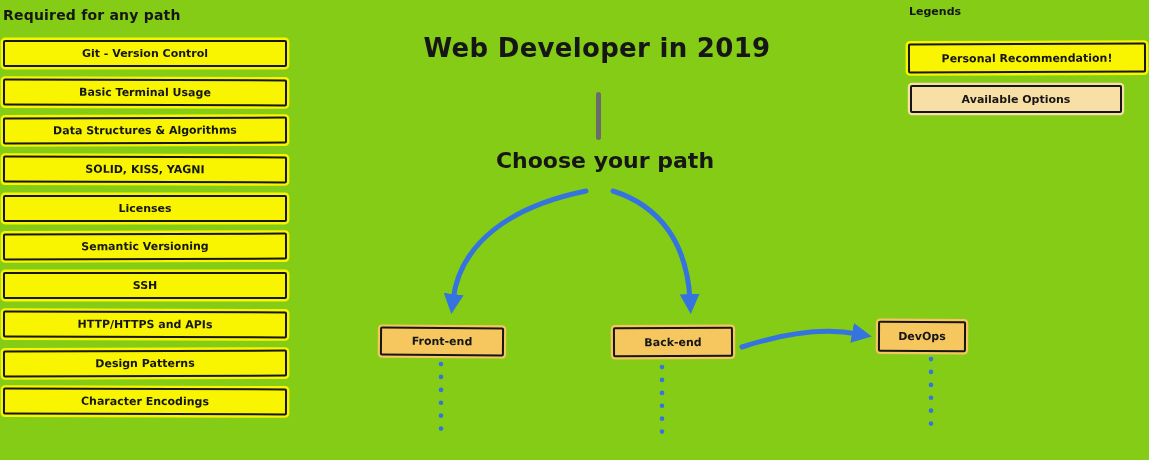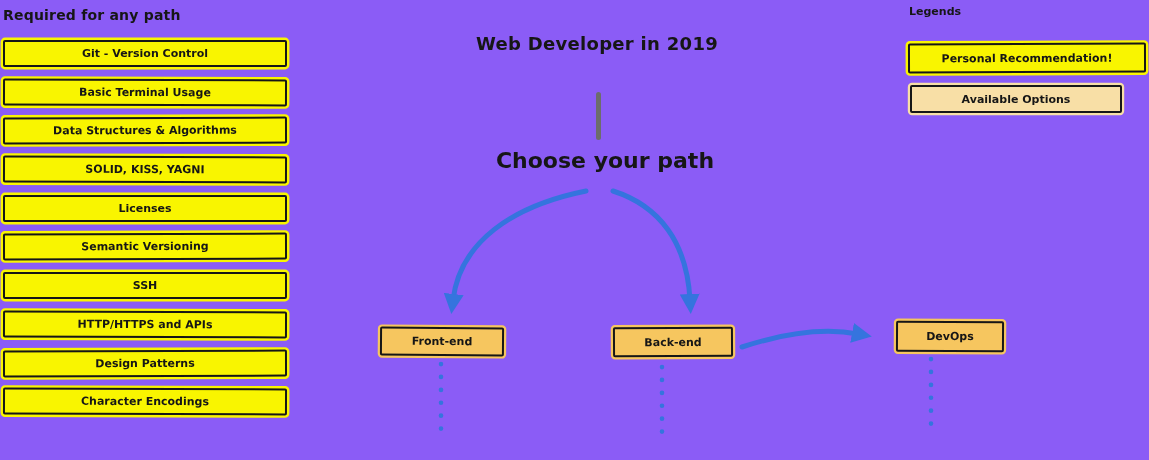--- a/index.html
+++ b/index.html
@@ -1,31 +1,31 @@
 <!DOCTYPE html>
 <html style="--yellow: #F9F500; --tan: #F6C65F; --light-tan: #F8DFA6; --blue: #3574DE; --ink: #161616; --gray-line: #6C6C6C;"><head>
 <meta charset="utf-8">
 <style>
   html,body{margin:0;padding:0;background:#ffffff;}
   .canvas{
     position:relative;
     width:1149px;height:460px;
-    background:#8b5cf6;
+    background:#84cc16;
     overflow:hidden;
     font-family:"DejaVu Sans","Liberation Sans",sans-serif;
     color:var(--ink);
   }
   
   .left-heading{
     position:absolute;left:3px;top:7px;
     font-size:14px;font-weight:bold;letter-spacing:.2px;
   }
   .title{
     position:absolute;left:407px;top:33px;width:380px;
-    text-align:center;font-size:18px;font-weight:bold;letter-spacing:.3px;
+    text-align:center;font-size:26px;font-weight:bold;letter-spacing:.3px;
   }
   .subtitle{
     position:absolute;left:495px;top:148px;width:220px;
     text-align:center;font-size:22px;font-weight:bold;
   }
   .legends-heading{
     position:absolute;left:909px;top:5px;
     font-size:11px;font-weight:bold;
   }
   
@@ -49,21 +49,21 @@
   .left-col{
     position:absolute;left:3px;top:40px;width:284px;
     display:flex;flex-direction:column;gap:11.7px;
   }
   .left-col .dbox{height:27px;width:100%;}
   .left-col .dbox:nth-child(even){transform:rotate(.18deg);}
   .left-col .dbox:nth-child(3n){transform:rotate(-.18deg);}
   
   .box-frontend{position:absolute;left:380px;top:327px;width:124px;height:29px;transform:rotate(.4deg);}
   .box-backend {position:absolute;left:613px;top:327px;width:120px;height:30px;transform:rotate(-.3deg);}
-  .box-devops  {position:absolute;left:878px;top:321px;width:108px;height:31px;transform:rotate(.3deg);margin-left:18px;}
+  .box-devops  {position:absolute;left:878px;top:321px;width:88px;height:31px;transform:rotate(.3deg);}
   
   .legend-personal {position:absolute;left:908px;top:43px;width:238px;height:30px;transform:rotate(-.2deg);}
   .legend-available{position:absolute;left:910px;top:85px;width:212px;height:28px;}
   
   .connectors{position:absolute;left:0;top:0;pointer-events:none;}
   .arrow{
     stroke:var(--blue);stroke-width:5;fill:none;stroke-linecap:round;
   }
   .dots{
     stroke:var(--blue);stroke-width:4.6;fill:none;stroke-linecap:round;

